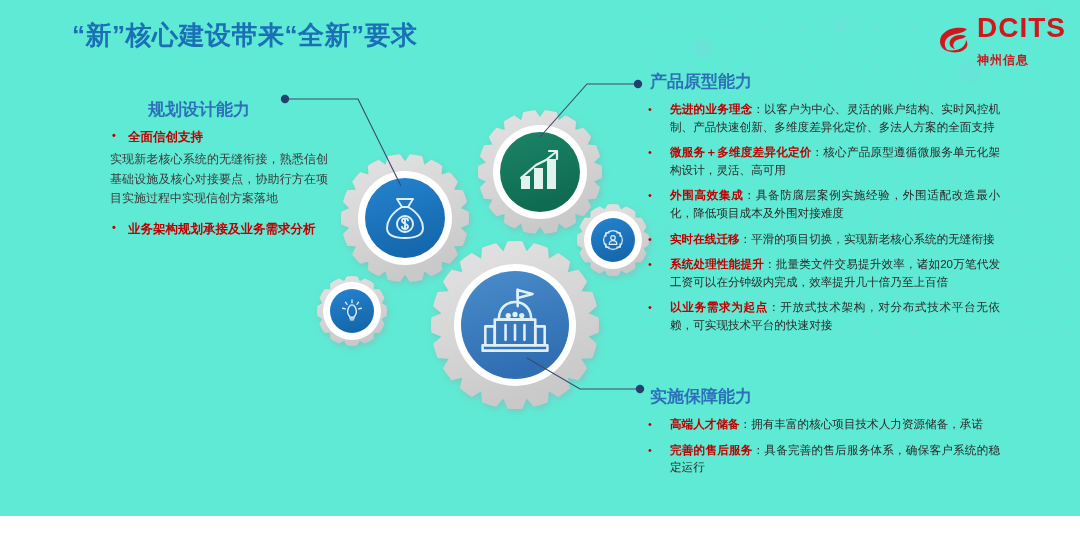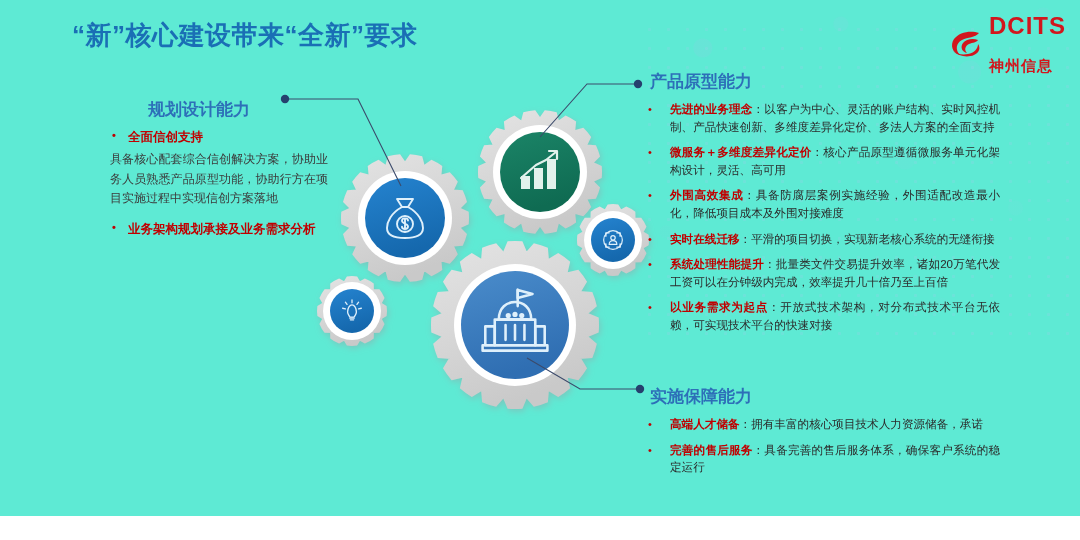--- a/index.html
+++ b/index.html
@@ -35,22 +35,22 @@
 
   
   .title{
     position:absolute;left:72px;top:18px;
     font-size:26px;font-weight:bold;color:#1a6fb5;letter-spacing:.5px;
     white-space:nowrap;
   }
   .logo{position:absolute;right:14px;top:14px;display:flex;align-items:center;gap:6px;}
   .logo-mark{width:34px;height:30px;flex:0 0 auto;}
   .logo-text{display:flex;flex-direction:column;line-height:1;}
-  .logo-en{font-size:24px;font-weight:bold;color:#d2161d;letter-spacing:1px;font-family:"Liberation Sans",sans-serif;}
-  .logo-cn{font-size:15px;font-weight:bold;color:#d2161d;letter-spacing:1px;margin-top:20px;}
+  .logo-en{font-size:28px;font-weight:bold;color:#d2161d;letter-spacing:1px;font-family:"Liberation Sans",sans-serif;}
+  .logo-cn{font-size:12px;font-weight:bold;color:#d2161d;letter-spacing:1px;margin-top:12px;}
 
   
   .sec-head{
     position:absolute;font-size:17px;font-weight:bold;color:#2d6fb8;white-space:nowrap;
   }
   #head-left{left:148px;top:98px;}
   #head-prod{left:650px;top:70px;}
   #head-impl{left:650px;top:385px;}
 
   
@@ -214,21 +214,21 @@
   <div class="sec-head" id="head-left">规划设计能力</div>
   <div class="sec-head" id="head-impl">实施保障能力</div>
   <div class="sec-head" id="head-prod">产品原型能力</div>
 
   <div class="left-col">
     <div class="lblock">
       <div class="lhead">
         <span class="bd">•</span>
         <span class="tx">全面信创支持</span>
       </div>
-      <div class="lbody">具备核心配套综合信创解决方案，协助业务人员熟悉产品原型功能，协助行方在项目实施过程中实现信创方案落地</div>
+      <div class="lbody">实现新老核心系统的无缝衔接，熟悉信创基础设施及核心对接要点，协助行方在项目实施过程中实现信创方案落地</div>
     </div>
     <div class="lblock">
       <div class="lhead">
         <span class="bd">•</span>
         <span class="tx">业务架构规划承接及业务需求分析</span>
       </div>
     </div>
   </div>
 
   <div class="right-col" id="col-prod">

